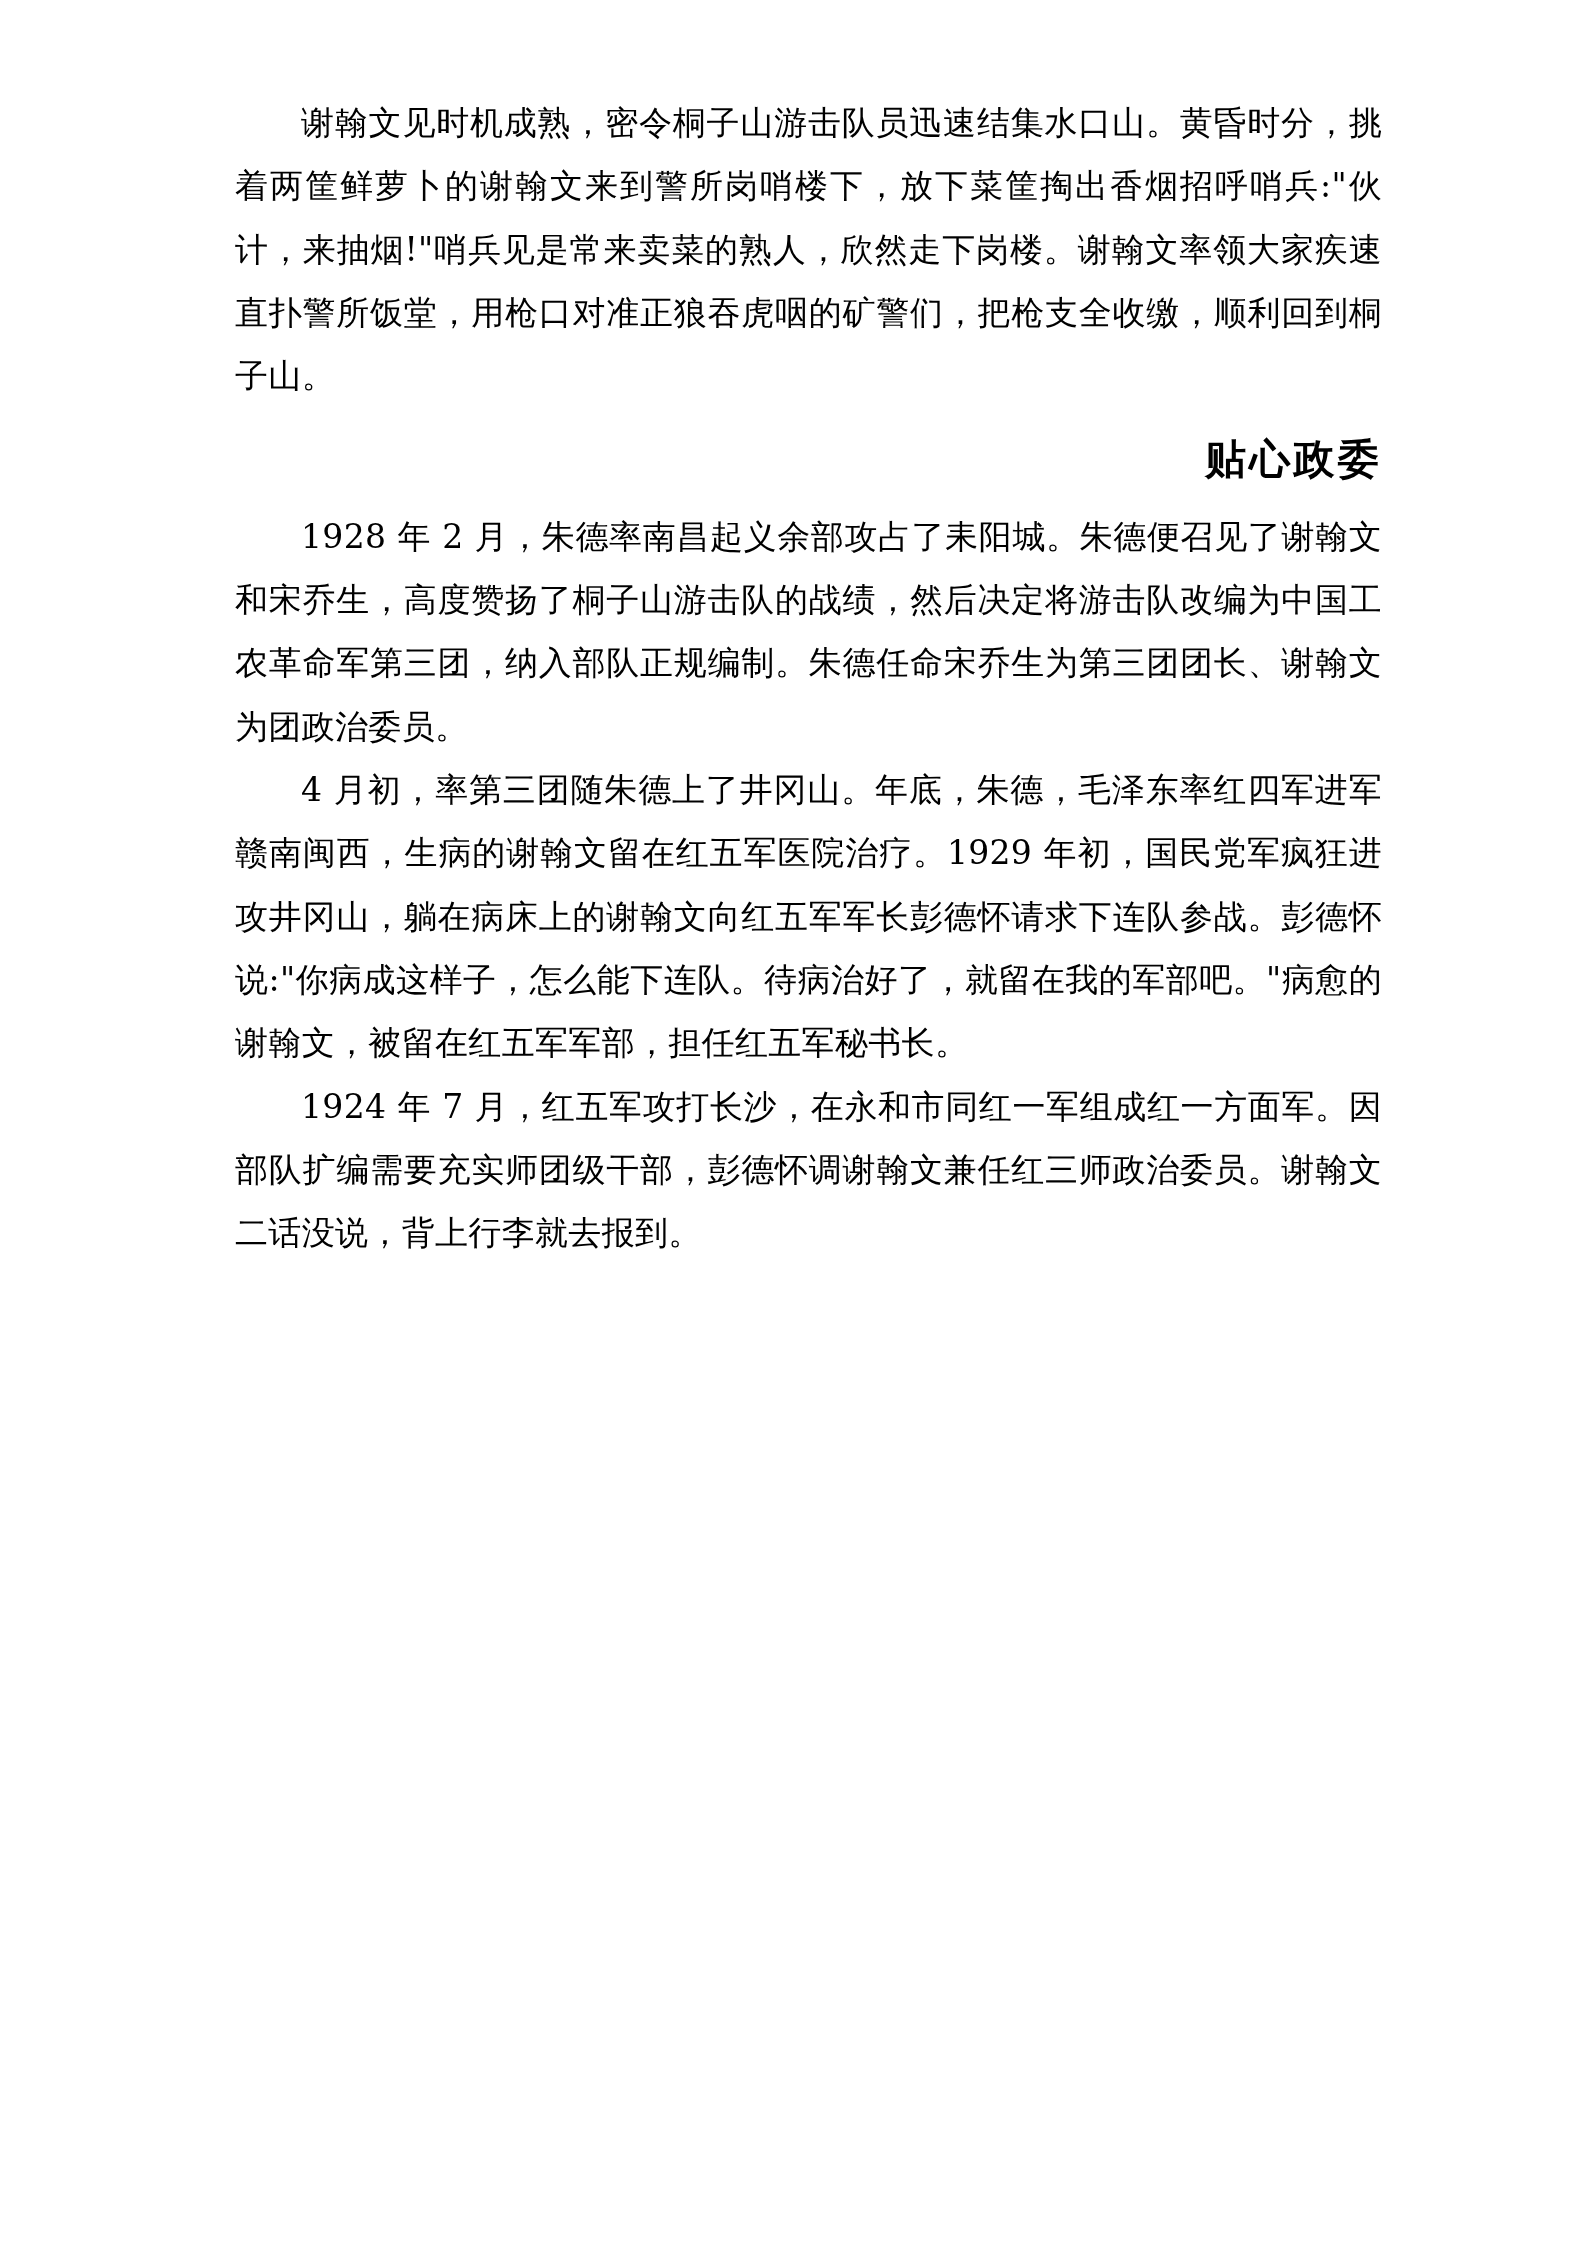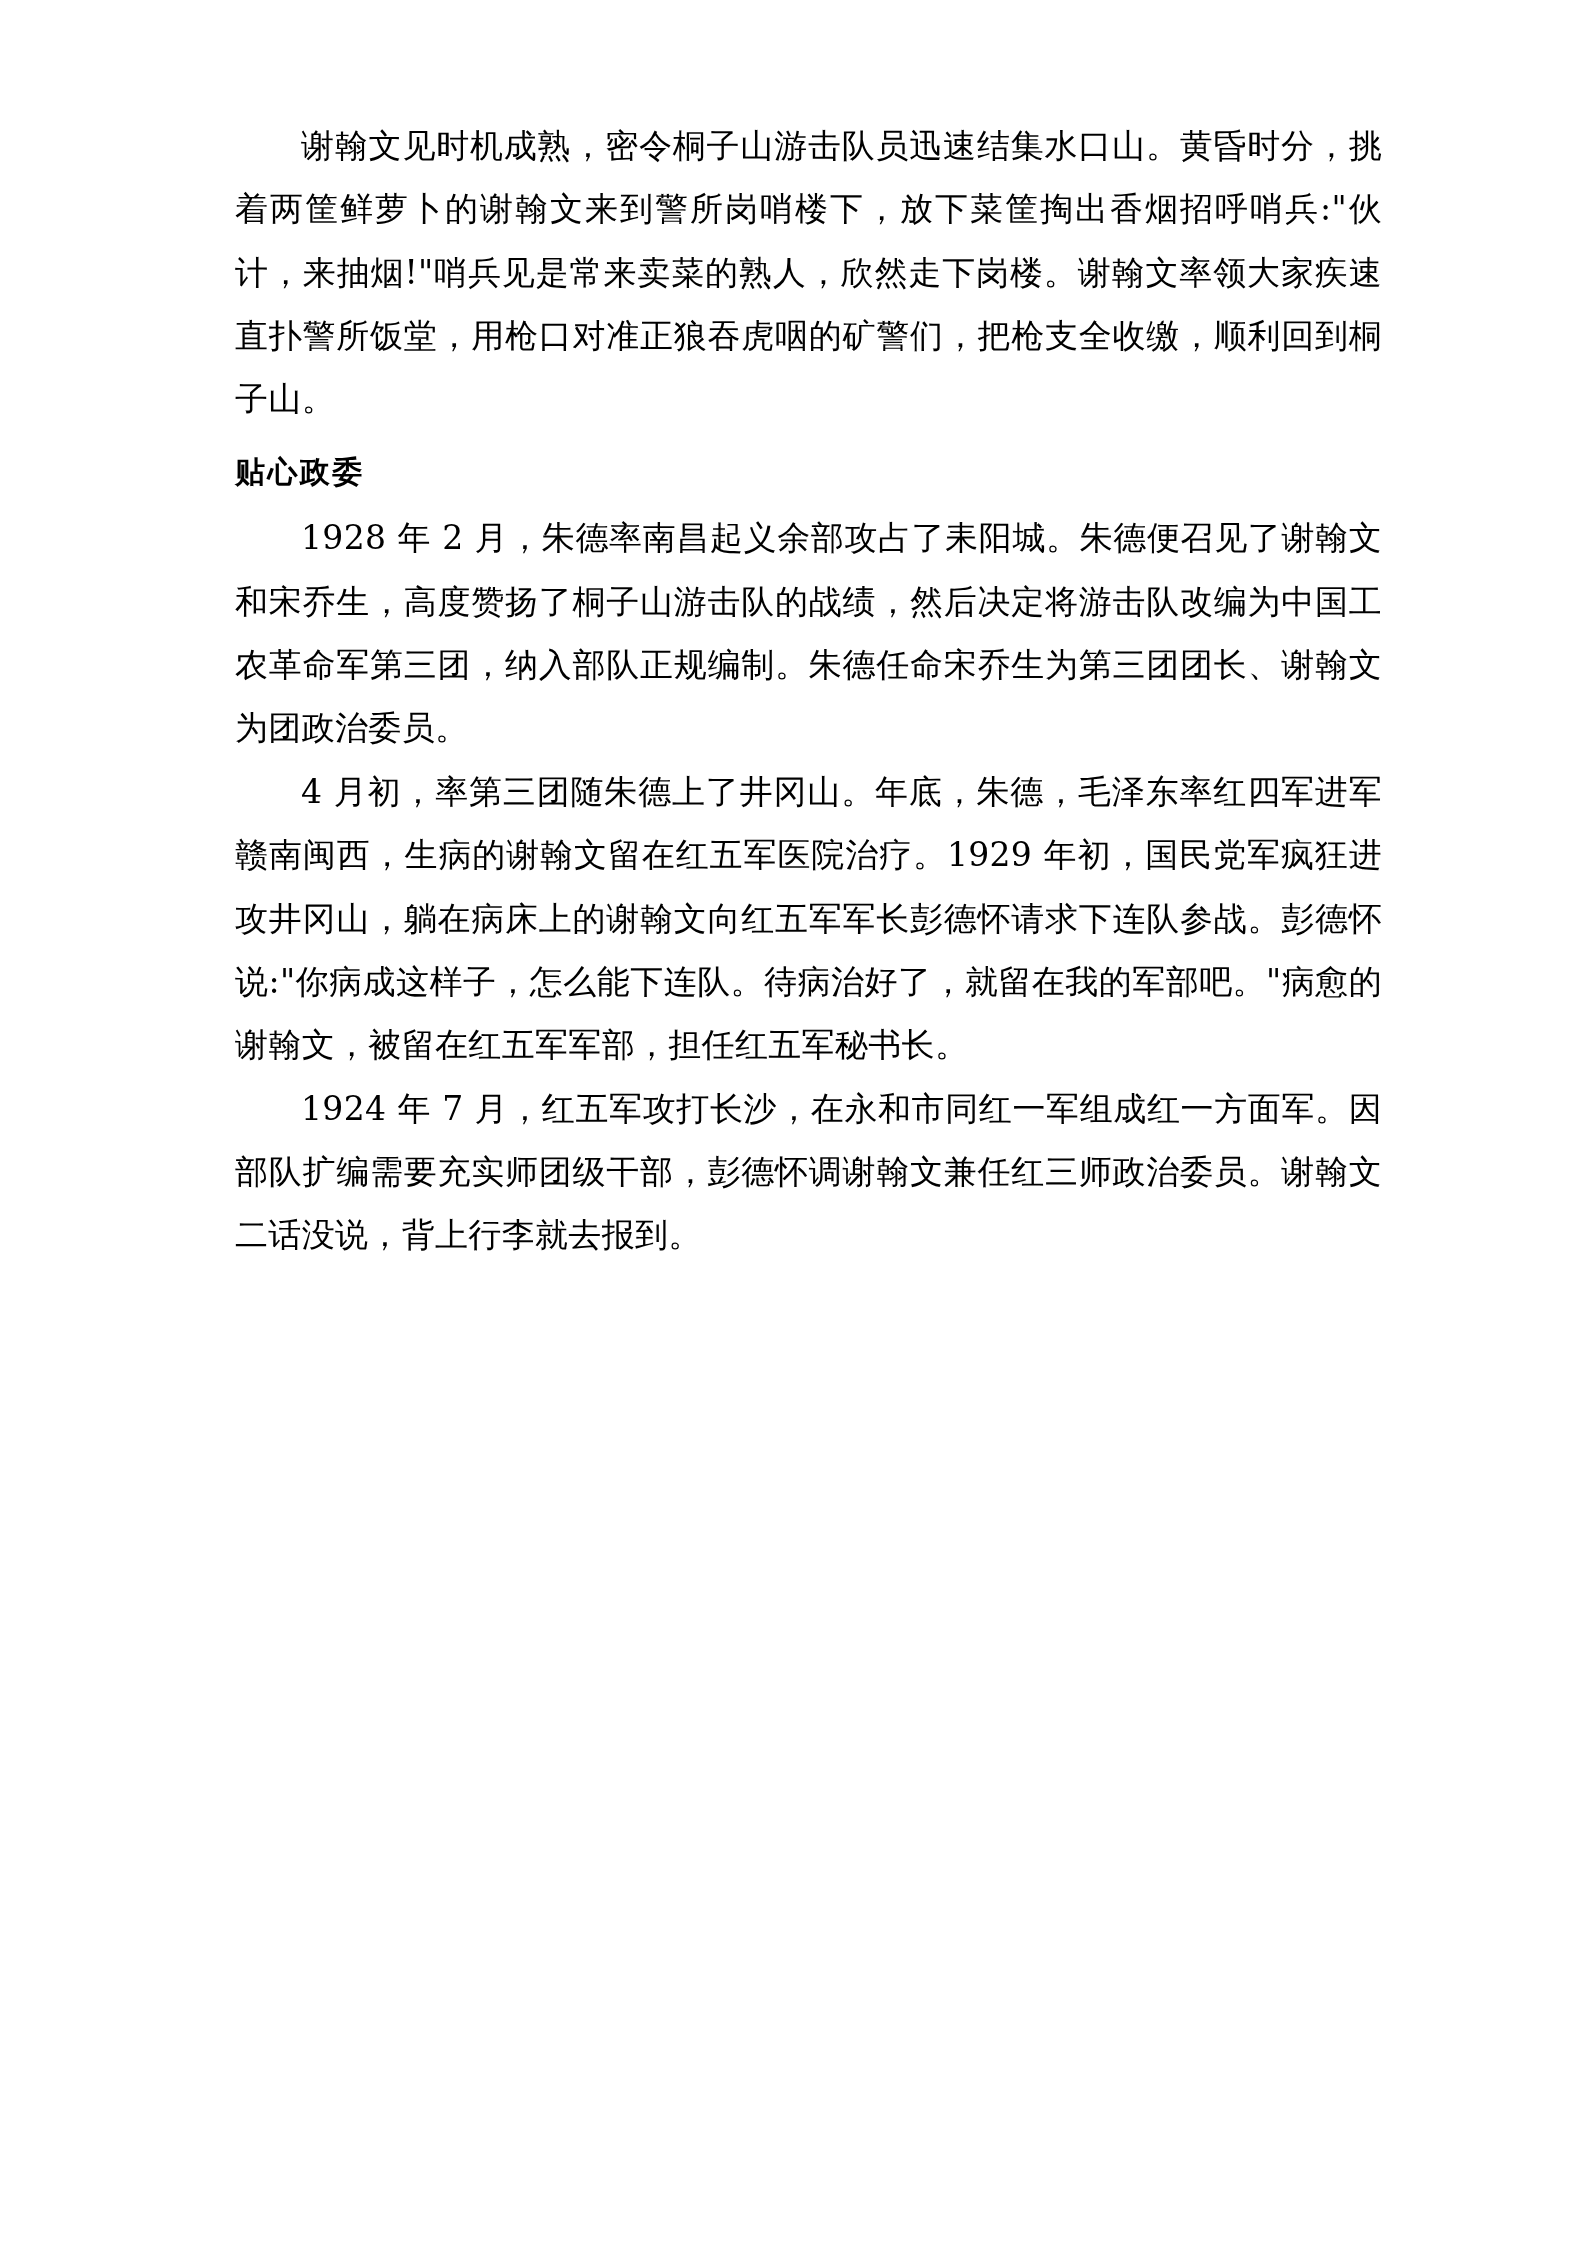--- a/index.html
+++ b/index.html
@@ -13,38 +13,38 @@
     font-family: "DejaVu Serif", "Liberation Serif", serif;
     color: #000000;
     overflow: hidden;
   }
   .page {
     position: relative;
     width: 1587px;
     height: 2245px;
     background: #ffffff;
     box-sizing: border-box;
-    padding: 114px 205px 120px 235px;
+    padding: 91px 205px 120px 235px;
   }
   .doc-body {
     font-size: 33px;
     line-height: 1.92;
     text-align: justify;
     text-justify: inter-ideograph;
   }
   p.para {
     margin: 0;
     text-indent: 2em;
     letter-spacing: 0.01em;
   }
   h2.heading {
     margin: 12px 0 6px 0;
-    font-size: 30px;
+    font-size: 41px;
     font-weight: bold;
-    text-align: left;
+    text-align: right;
     font-family: "DejaVu Sans", "Liberation Sans", sans-serif;
     letter-spacing: 0.08em;
     text-indent: 0;
     line-height: 1.92;
   }
 </style>
 </head>
 <body>
 
 <div class="page">

